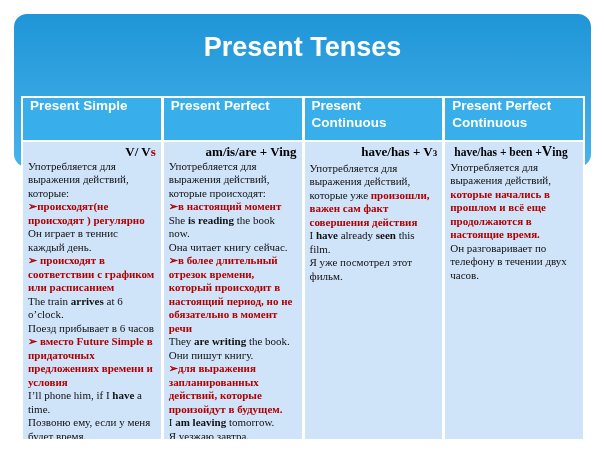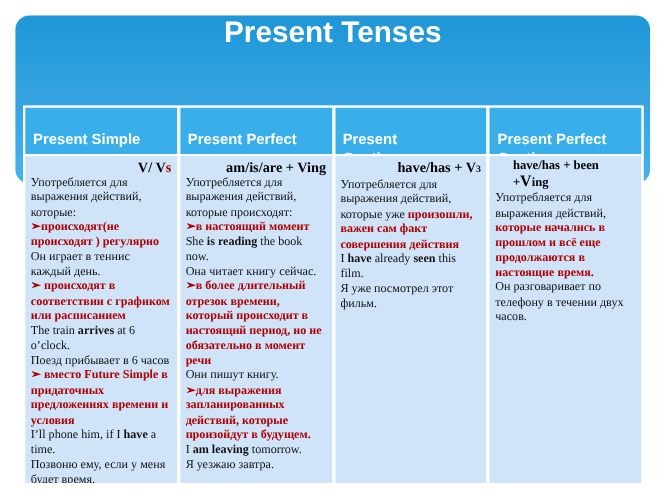--- a/index.html
+++ b/index.html
@@ -6,41 +6,41 @@
   body{
     width:604px;height:453px;position:relative;background:#ffffff;
     font-family:"Liberation Sans",sans-serif;overflow:hidden;
   }
   .title-panel{
     position:absolute;left:14px;top:14px;width:577px;height:153px;
     border-radius:13px;
     background:linear-gradient(180deg,#1f96d7 0%,#36a5e2 55%,#47b3ec 100%);
   }
   .slide-title{
-    margin:0;padding-top:0;text-align:center;
+    margin:0;padding-top:18px;text-align:center;
     font-size:27px;font-weight:bold;color:#ffffff;
   }
   .tense-table{
     position:absolute;left:21px;top:96px;width:564px;
     display:grid;grid-template-columns:repeat(4,1fr);
     grid-template-rows:42px 297px;column-gap:3px;row-gap:2px;
     background:#ffffff;border:2px solid #ffffff;box-sizing:border-box;
   }
   .th{
     background:#38aeea;color:#ffffff;font-weight:bold;font-size:13.5px;
-    line-height:1.25;padding:21px 4px 4px 7px;box-sizing:border-box;
+    line-height:1.25;padding:0 4px 4px 7px;box-sizing:border-box;
   }
   .td{
     background:#cfe3f9;padding:2px 5px 0 5px;box-sizing:border-box;
     font-family:"Liberation Serif","DejaVu Serif",serif;
     font-size:11px;line-height:13.5px;color:#111111;overflow:hidden;
   }
   .blk{margin:0}
   .formula{text-align:right;font-size:13px;margin:1px 0 1px;color:#000}
-  .formula-left{font-size:11.5px;margin:1px 16px 1px;color:#000}
+  .formula-left{font-size:11.5px;margin:1px 4px 1px;color:#000}
   .red{color:#b00000;font-weight:bold}
   .it{}
   .s-b{font-weight:bold}
   .s-r{color:#b00000}
   .s-sub{font-size:9px}
   .s-big{font-size:14.5px}
 </style>
 </head>
 <body>
 
@@ -68,20 +68,21 @@
         <p class="blk en"><span>I’ll phone him, if I </span><span class="s-b">have</span><span> a time.</span></p>
         <p class="blk it"><span>Позвоню ему, если у меня будет время.</span></p>
       </div>
     <div class="td">
         <p class="blk formula"><span class="s-b">am/is/are + Ving</span></p>
         <p class="blk ru"><span>Употребляется для выражения действий, которые происходят:</span></p>
         <p class="blk red"><span>➢в настоящий момент</span></p>
         <p class="blk en"><span>She </span><span class="s-b">is reading</span><span> the book now.</span></p>
         <p class="blk it"><span>Она читает книгу сейчас.</span></p>
         <p class="blk red"><span>➢в более длительный отрезок времени, который происходит в настоящий период, но не обязательно в момент речи</span></p>
+        <p class="blk en"><span>They </span><span class="s-b">are writing</span><span> the book.</span></p>
         <p class="blk it"><span>Они пишут книгу.</span></p>
         <p class="blk red"><span>➢для выражения запланированных действий, которые произойдут в будущем.</span></p>
         <p class="blk en"><span>I </span><span class="s-b">am leaving</span><span> tomorrow.</span></p>
         <p class="blk it"><span>Я уезжаю завтра.</span></p>
       </div>
     <div class="td">
         <p class="blk formula"><span class="s-b">have/has + V</span><span class="s-b s-sub">3</span></p>
         <p class="blk ru"><span>Употребляется для выражения действий, которые уже </span><span class="s-r s-b">произошли, важен сам факт совершения действия</span></p>
         <p class="blk en"><span>I </span><span class="s-b">have</span><span> already </span><span class="s-b">seen</span><span> this film.</span></p>
         <p class="blk it"><span>Я уже посмотрел этот фильм.</span></p>

